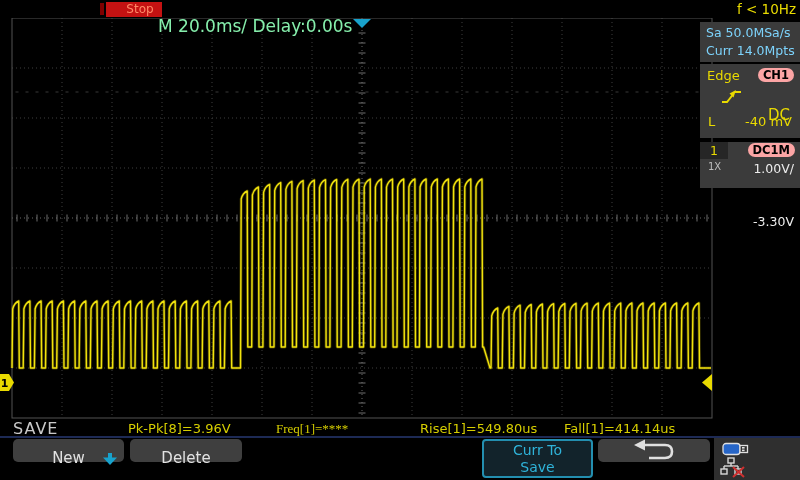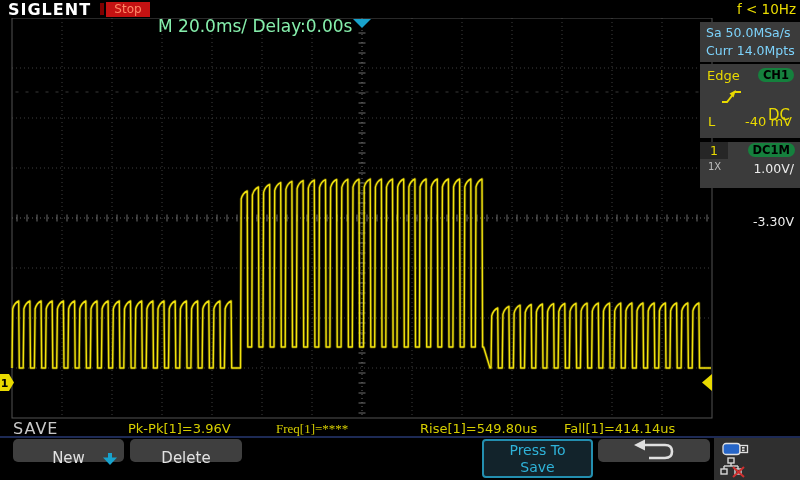--- a/index.html
+++ b/index.html
@@ -5,31 +5,31 @@
   html,body{margin:0;padding:0;background:#000;}
   body{width:800px;height:480px;position:relative;overflow:hidden;
        font-family:"DejaVu Sans","Liberation Sans",sans-serif;color:#d6d6d6;
        -webkit-font-smoothing:antialiased;}
   .abs{position:absolute;}
   
   #topbar{left:0;top:0;width:800px;height:18px;background:#000;}
   .logo{left:8px;top:0px;font-size:16px;font-weight:bold;color:#fff;letter-spacing:1px;}
   .logo-mark{left:100px;top:3px;width:4px;height:12px;background:#7e0000;}
   .stop-badge{left:106px;top:1.5px;width:44px;height:15px;background:#c41212;color:#ff8866;
-              font-size:12px;text-align:center;line-height:15px;}
+              font-size:12px;text-align:center;line-height:15px;padding-left:12px;}
   .timebase{left:158px;top:16px;font-size:17px;color:#86efac;}
   .freq-counter{right:4px;top:1px;font-size:13.5px;color:#eadc00;}
   
   .panel{left:700px;width:100px;background:#3b3b3b;}
   #panel-acq{top:22px;height:40px;}
   #panel-acq div{position:absolute;left:6px;font-size:12.5px;color:#7dd3fc;white-space:nowrap;}
   #panel-trig{top:64px;height:74px;}
   #panel-ch{top:142px;height:46px;}
   .yellow{color:#e9da00;}
-  .ybadge{background:#15803d;color:#000;font-size:11.5px;font-weight:bold;border-radius:8px;
+  .ybadge{background:#fca5a5;color:#000;font-size:11.5px;font-weight:bold;border-radius:8px;
           padding:0 5px;line-height:14px;height:14px;}
   
   .menu-title{left:13px;top:419px;font-size:16px;color:#c9c9c9;letter-spacing:1px;}
   .meas{top:421px;font-size:13px;color:#d6ce00;white-space:nowrap;}
   .blue-sep{left:0;top:436px;width:800px;height:2px;background:#1d2a55;}
   
   .btn{top:439px;height:23px;background:#3f3f3f;border-radius:5px;color:#e2e2e2;
        font-size:15px;text-align:center;line-height:39px;cursor:pointer;}
   #btn-new{left:13px;width:111px;}
   #btn-delete{left:130px;width:112px;}
@@ -251,21 +251,20 @@
     </g>
     <path d="M 12 368 L 12.0 368 L 12.7 309.0 Q 14.2 303.0 18.7 301.0 L 19.3 368 L 23.2 368 L 23.2 368 L 23.9 309.0 Q 25.4 303.0 29.9 301.0 L 30.5 368 L 34.4 368 L 34.4 368 L 35.1 309.0 Q 36.6 303.0 41.1 301.0 L 41.7 368 L 45.5 368 L 45.5 368 L 46.2 309.0 Q 47.7 303.0 52.2 301.0 L 52.8 368 L 56.7 368 L 56.7 368 L 57.4 309.0 Q 58.9 303.0 63.4 301.0 L 64.0 368 L 67.9 368 L 67.9 368 L 68.6 309.0 Q 70.1 303.0 74.6 301.0 L 75.2 368 L 79.1 368 L 79.1 368 L 79.8 309.0 Q 81.3 303.0 85.8 301.0 L 86.4 368 L 90.3 368 L 90.3 368 L 91.0 309.0 Q 92.5 303.0 97.0 301.0 L 97.6 368 L 101.4 368 L 101.4 368 L 102.1 309.0 Q 103.6 303.0 108.1 301.0 L 108.7 368 L 112.6 368 L 112.6 368 L 113.3 309.0 Q 114.8 303.0 119.3 301.0 L 119.9 368 L 123.8 368 L 123.8 368 L 124.5 309.0 Q 126.0 303.0 130.5 301.0 L 131.1 368 L 135.0 368 L 135.0 368 L 135.7 309.0 Q 137.2 303.0 141.7 301.0 L 142.3 368 L 146.2 368 L 146.2 368 L 146.9 309.0 Q 148.4 303.0 152.9 301.0 L 153.5 368 L 157.3 368 L 157.3 368 L 158.0 309.0 Q 159.5 303.0 164.0 301.0 L 164.6 368 L 168.5 368 L 168.5 368 L 169.2 309.0 Q 170.7 303.0 175.2 301.0 L 175.8 368 L 179.7 368 L 179.7 368 L 180.4 309.0 Q 181.9 303.0 186.4 301.0 L 187.0 368 L 190.9 368 L 190.9 368 L 191.6 309.0 Q 193.1 303.0 197.6 301.0 L 198.2 368 L 202.1 368 L 202.1 368 L 202.8 309.0 Q 204.3 303.0 208.8 301.0 L 209.4 368 L 213.2 368 L 213.2 368 L 213.9 309.0 Q 215.4 303.0 219.9 301.0 L 220.5 368 L 224.4 368 L 224.4 368 L 225.1 309.0 Q 226.6 303.0 231.1 301.0 L 231.7 368 L 235.6 368 L 240.5 368 L 240.5 368 L 241.2 199.0 Q 242.7 193.0 247.2 191.0 L 247.8 347 L 248.8 347 L 251.7 347 L 252.4 195.0 Q 253.9 189.0 258.4 187.0 L 259.0 347 L 260.0 347 L 262.9 347 L 263.6 192.4 Q 265.1 186.4 269.6 184.4 L 270.2 347 L 271.2 347 L 274.0 347 L 274.7 190.6 Q 276.2 184.6 280.7 182.6 L 281.3 347 L 282.3 347 L 285.2 347 L 285.9 189.4 Q 287.4 183.4 291.9 181.4 L 292.5 347 L 293.5 347 L 296.4 347 L 297.1 188.6 Q 298.6 182.6 303.1 180.6 L 303.7 347 L 304.7 347 L 307.6 347 L 308.3 188.1 Q 309.8 182.1 314.3 180.1 L 314.9 347 L 315.9 347 L 318.8 347 L 319.5 187.7 Q 321.0 181.7 325.5 179.7 L 326.1 347 L 327.1 347 L 329.9 347 L 330.6 187.5 Q 332.1 181.5 336.6 179.5 L 337.2 347 L 338.2 347 L 341.1 347 L 341.8 187.3 Q 343.3 181.3 347.8 179.3 L 348.4 347 L 349.4 347 L 352.3 347 L 353.0 187.2 Q 354.5 181.2 359.0 179.2 L 359.6 347 L 360.6 347 L 363.5 347 L 364.2 187.1 Q 365.7 181.1 370.2 179.1 L 370.8 347 L 371.8 347 L 374.7 347 L 375.4 187.1 Q 376.9 181.1 381.4 179.1 L 382.0 347 L 383.0 347 L 385.8 347 L 386.5 187.1 Q 388.0 181.1 392.5 179.1 L 393.1 347 L 394.1 347 L 397.0 347 L 397.7 187.0 Q 399.2 181.0 403.7 179.0 L 404.3 347 L 405.3 347 L 408.2 347 L 408.9 187.0 Q 410.4 181.0 414.9 179.0 L 415.5 347 L 416.5 347 L 419.4 347 L 420.1 187.0 Q 421.6 181.0 426.1 179.0 L 426.7 347 L 427.7 347 L 430.6 347 L 431.3 187.0 Q 432.8 181.0 437.3 179.0 L 437.9 347 L 438.9 347 L 441.7 347 L 442.4 187.0 Q 443.9 181.0 448.4 179.0 L 449.0 347 L 450.0 347 L 452.9 347 L 453.6 187.0 Q 455.1 181.0 459.6 179.0 L 460.2 347 L 461.2 347 L 464.1 347 L 464.8 187.0 Q 466.3 181.0 470.8 179.0 L 471.4 347 L 472.4 347 L 475.3 347 L 476.0 187.0 Q 477.5 181.0 482.0 179.0 L 482.6 347 L 483.6 347 L 490 368 L 491.0 368 L 491.7 316.0 Q 493.2 310.0 497.7 308.0 L 498.3 368 L 502.2 368 L 502.2 368 L 502.9 314.4 Q 504.4 308.4 508.9 306.4 L 509.5 368 L 513.4 368 L 513.4 368 L 514.1 313.2 Q 515.6 307.2 520.1 305.2 L 520.7 368 L 524.5 368 L 524.5 368 L 525.2 312.5 Q 526.7 306.5 531.2 304.5 L 531.8 368 L 535.7 368 L 535.7 368 L 536.4 312.0 Q 537.9 306.0 542.4 304.0 L 543.0 368 L 546.9 368 L 546.9 368 L 547.6 311.7 Q 549.1 305.7 553.6 303.7 L 554.2 368 L 558.1 368 L 558.1 368 L 558.8 311.5 Q 560.3 305.5 564.8 303.5 L 565.4 368 L 569.3 368 L 569.3 368 L 570.0 311.3 Q 571.5 305.3 576.0 303.3 L 576.6 368 L 580.4 368 L 580.4 368 L 581.1 311.2 Q 582.6 305.2 587.1 303.2 L 587.7 368 L 591.6 368 L 591.6 368 L 592.3 311.1 Q 593.8 305.1 598.3 303.1 L 598.9 368 L 602.8 368 L 602.8 368 L 603.5 311.1 Q 605.0 305.1 609.5 303.1 L 610.1 368 L 614.0 368 L 614.0 368 L 614.7 311.1 Q 616.2 305.1 620.7 303.1 L 621.3 368 L 625.2 368 L 625.2 368 L 625.9 311.0 Q 627.4 305.0 631.9 303.0 L 632.5 368 L 636.3 368 L 636.3 368 L 637.0 311.0 Q 638.5 305.0 643.0 303.0 L 643.6 368 L 647.5 368 L 647.5 368 L 648.2 311.0 Q 649.7 305.0 654.2 303.0 L 654.8 368 L 658.7 368 L 658.7 368 L 659.4 311.0 Q 660.9 305.0 665.4 303.0 L 666.0 368 L 669.9 368 L 669.9 368 L 670.6 311.0 Q 672.1 305.0 676.6 303.0 L 677.2 368 L 681.1 368 L 681.1 368 L 681.8 311.0 Q 683.3 305.0 687.8 303.0 L 688.4 368 L 692.2 368 L 692.2 368 L 692.9 311.0 Q 694.4 305.0 698.9 303.0 L 699.5 368 L 703.4 368 L 711 368" fill="none" stroke="rgba(200,180,0,0.32)" stroke-width="3" stroke-linejoin="round"></path>
     <path d="M 12 368 L 12.0 368 L 12.7 309.0 Q 14.2 303.0 18.7 301.0 L 19.3 368 L 23.2 368 L 23.2 368 L 23.9 309.0 Q 25.4 303.0 29.9 301.0 L 30.5 368 L 34.4 368 L 34.4 368 L 35.1 309.0 Q 36.6 303.0 41.1 301.0 L 41.7 368 L 45.5 368 L 45.5 368 L 46.2 309.0 Q 47.7 303.0 52.2 301.0 L 52.8 368 L 56.7 368 L 56.7 368 L 57.4 309.0 Q 58.9 303.0 63.4 301.0 L 64.0 368 L 67.9 368 L 67.9 368 L 68.6 309.0 Q 70.1 303.0 74.6 301.0 L 75.2 368 L 79.1 368 L 79.1 368 L 79.8 309.0 Q 81.3 303.0 85.8 301.0 L 86.4 368 L 90.3 368 L 90.3 368 L 91.0 309.0 Q 92.5 303.0 97.0 301.0 L 97.6 368 L 101.4 368 L 101.4 368 L 102.1 309.0 Q 103.6 303.0 108.1 301.0 L 108.7 368 L 112.6 368 L 112.6 368 L 113.3 309.0 Q 114.8 303.0 119.3 301.0 L 119.9 368 L 123.8 368 L 123.8 368 L 124.5 309.0 Q 126.0 303.0 130.5 301.0 L 131.1 368 L 135.0 368 L 135.0 368 L 135.7 309.0 Q 137.2 303.0 141.7 301.0 L 142.3 368 L 146.2 368 L 146.2 368 L 146.9 309.0 Q 148.4 303.0 152.9 301.0 L 153.5 368 L 157.3 368 L 157.3 368 L 158.0 309.0 Q 159.5 303.0 164.0 301.0 L 164.6 368 L 168.5 368 L 168.5 368 L 169.2 309.0 Q 170.7 303.0 175.2 301.0 L 175.8 368 L 179.7 368 L 179.7 368 L 180.4 309.0 Q 181.9 303.0 186.4 301.0 L 187.0 368 L 190.9 368 L 190.9 368 L 191.6 309.0 Q 193.1 303.0 197.6 301.0 L 198.2 368 L 202.1 368 L 202.1 368 L 202.8 309.0 Q 204.3 303.0 208.8 301.0 L 209.4 368 L 213.2 368 L 213.2 368 L 213.9 309.0 Q 215.4 303.0 219.9 301.0 L 220.5 368 L 224.4 368 L 224.4 368 L 225.1 309.0 Q 226.6 303.0 231.1 301.0 L 231.7 368 L 235.6 368 L 240.5 368 L 240.5 368 L 241.2 199.0 Q 242.7 193.0 247.2 191.0 L 247.8 347 L 248.8 347 L 251.7 347 L 252.4 195.0 Q 253.9 189.0 258.4 187.0 L 259.0 347 L 260.0 347 L 262.9 347 L 263.6 192.4 Q 265.1 186.4 269.6 184.4 L 270.2 347 L 271.2 347 L 274.0 347 L 274.7 190.6 Q 276.2 184.6 280.7 182.6 L 281.3 347 L 282.3 347 L 285.2 347 L 285.9 189.4 Q 287.4 183.4 291.9 181.4 L 292.5 347 L 293.5 347 L 296.4 347 L 297.1 188.6 Q 298.6 182.6 303.1 180.6 L 303.7 347 L 304.7 347 L 307.6 347 L 308.3 188.1 Q 309.8 182.1 314.3 180.1 L 314.9 347 L 315.9 347 L 318.8 347 L 319.5 187.7 Q 321.0 181.7 325.5 179.7 L 326.1 347 L 327.1 347 L 329.9 347 L 330.6 187.5 Q 332.1 181.5 336.6 179.5 L 337.2 347 L 338.2 347 L 341.1 347 L 341.8 187.3 Q 343.3 181.3 347.8 179.3 L 348.4 347 L 349.4 347 L 352.3 347 L 353.0 187.2 Q 354.5 181.2 359.0 179.2 L 359.6 347 L 360.6 347 L 363.5 347 L 364.2 187.1 Q 365.7 181.1 370.2 179.1 L 370.8 347 L 371.8 347 L 374.7 347 L 375.4 187.1 Q 376.9 181.1 381.4 179.1 L 382.0 347 L 383.0 347 L 385.8 347 L 386.5 187.1 Q 388.0 181.1 392.5 179.1 L 393.1 347 L 394.1 347 L 397.0 347 L 397.7 187.0 Q 399.2 181.0 403.7 179.0 L 404.3 347 L 405.3 347 L 408.2 347 L 408.9 187.0 Q 410.4 181.0 414.9 179.0 L 415.5 347 L 416.5 347 L 419.4 347 L 420.1 187.0 Q 421.6 181.0 426.1 179.0 L 426.7 347 L 427.7 347 L 430.6 347 L 431.3 187.0 Q 432.8 181.0 437.3 179.0 L 437.9 347 L 438.9 347 L 441.7 347 L 442.4 187.0 Q 443.9 181.0 448.4 179.0 L 449.0 347 L 450.0 347 L 452.9 347 L 453.6 187.0 Q 455.1 181.0 459.6 179.0 L 460.2 347 L 461.2 347 L 464.1 347 L 464.8 187.0 Q 466.3 181.0 470.8 179.0 L 471.4 347 L 472.4 347 L 475.3 347 L 476.0 187.0 Q 477.5 181.0 482.0 179.0 L 482.6 347 L 483.6 347 L 490 368 L 491.0 368 L 491.7 316.0 Q 493.2 310.0 497.7 308.0 L 498.3 368 L 502.2 368 L 502.2 368 L 502.9 314.4 Q 504.4 308.4 508.9 306.4 L 509.5 368 L 513.4 368 L 513.4 368 L 514.1 313.2 Q 515.6 307.2 520.1 305.2 L 520.7 368 L 524.5 368 L 524.5 368 L 525.2 312.5 Q 526.7 306.5 531.2 304.5 L 531.8 368 L 535.7 368 L 535.7 368 L 536.4 312.0 Q 537.9 306.0 542.4 304.0 L 543.0 368 L 546.9 368 L 546.9 368 L 547.6 311.7 Q 549.1 305.7 553.6 303.7 L 554.2 368 L 558.1 368 L 558.1 368 L 558.8 311.5 Q 560.3 305.5 564.8 303.5 L 565.4 368 L 569.3 368 L 569.3 368 L 570.0 311.3 Q 571.5 305.3 576.0 303.3 L 576.6 368 L 580.4 368 L 580.4 368 L 581.1 311.2 Q 582.6 305.2 587.1 303.2 L 587.7 368 L 591.6 368 L 591.6 368 L 592.3 311.1 Q 593.8 305.1 598.3 303.1 L 598.9 368 L 602.8 368 L 602.8 368 L 603.5 311.1 Q 605.0 305.1 609.5 303.1 L 610.1 368 L 614.0 368 L 614.0 368 L 614.7 311.1 Q 616.2 305.1 620.7 303.1 L 621.3 368 L 625.2 368 L 625.2 368 L 625.9 311.0 Q 627.4 305.0 631.9 303.0 L 632.5 368 L 636.3 368 L 636.3 368 L 637.0 311.0 Q 638.5 305.0 643.0 303.0 L 643.6 368 L 647.5 368 L 647.5 368 L 648.2 311.0 Q 649.7 305.0 654.2 303.0 L 654.8 368 L 658.7 368 L 658.7 368 L 659.4 311.0 Q 660.9 305.0 665.4 303.0 L 666.0 368 L 669.9 368 L 669.9 368 L 670.6 311.0 Q 672.1 305.0 676.6 303.0 L 677.2 368 L 681.1 368 L 681.1 368 L 681.8 311.0 Q 683.3 305.0 687.8 303.0 L 688.4 368 L 692.2 368 L 692.2 368 L 692.9 311.0 Q 694.4 305.0 698.9 303.0 L 699.5 368 L 703.4 368 L 711 368" fill="none" stroke="#f2e40e" stroke-width="1.4" stroke-linejoin="round"></path>
     <polygon points="353,19 371,19 362,28" fill="#18a2cc"></polygon>
     <polygon points="0,374 9,374 14,382.5 9,391 0,391" fill="#e9da00"></polygon>
     <text x="4.5" y="387" font-size="11" font-weight="bold" fill="#000" text-anchor="middle" font-family="DejaVu Sans, sans-serif">1</text>
     <polygon points="702,382.5 712,374 712,391" fill="#e9da00"></polygon>
   </svg>
 
 <div id="topbar" class="abs">
-  <div class="abs logo">SIGLENT</div>
   <div class="abs logo-mark"></div>
   <div class="abs stop-badge">Stop</div>
   <div class="abs timebase">M 20.0ms/ Delay:0.00s</div>
 </div>
 <div class="abs freq-counter">f &lt; 10Hz</div>
 
 <div id="panel-acq" class="abs panel">
   <div style="top:3px;">Sa 50.0MSa/s</div>
   <div style="top:21px;">Curr 14.0Mpts</div>
 </div>
@@ -286,38 +285,38 @@
 <div id="panel-ch" class="abs panel">
   <div class="abs" style="left:0;top:0;width:28px;height:17px;background:#262626;color:#e9da00;
        font-size:12.5px;text-align:center;line-height:17px;">1</div>
   <div class="abs ybadge" style="right:5px;top:1px;">DC1M</div>
   <div class="abs" style="left:8px;top:19px;font-size:10px;color:#bdbdbd;">1X</div>
   <div class="abs" style="right:6px;top:19px;font-size:12.5px;color:#ececec;">1.00V/</div>
   <div class="abs" style="right:6px;top:32px;font-size:12.5px;color:#ececec;margin-top:40px;">-3.30V</div>
 </div>
 
 <div class="abs menu-title">SAVE</div>
-<div class="abs meas" style="left:128px;">Pk-Pk[1]=3.96V</div>
+<div class="abs meas" style="left:128px;">Pk-Pk[8]=3.96V</div>
 <div class="abs meas" style="left:276px;font-family:Liberation Serif, serif;">Freq[1]=****</div>
 <div class="abs meas" style="left:420px;">Rise[1]=549.80us</div>
 <div class="abs meas" style="left:564px;">Fall[1]=414.14us</div>
 <div class="abs blue-sep"></div>
 
 <div id="btn-new" class="abs btn">
   <span>New</span>
   <svg class="abs" style="right:7px;top:14px;" width="14" height="12" viewBox="0 0 14 12">
     <rect x="5" y="0" width="4" height="5" fill="#18a2cc"></rect>
     <polygon points="0,4.5 14,4.5 7,12" fill="#18a2cc"></polygon>
   </svg>
 </div>
 <div id="btn-delete" class="abs btn">
   <span>Delete</span>
 </div>
 <div id="btn-save" class="abs btn">
-  <span>Press To</span>
+  <span>Curr To</span>
   <span>Save</span>
 </div>
 <div id="btn-back" class="abs btn">
   <svg width="44" height="26" viewBox="0 0 44 26">
     <path d="M 11 7 H 33 Q 40 7 40 13.5 Q 40 20 33 20 H 17" fill="none" stroke="#e0e0e0" stroke-width="2.6"></path>
     <polygon points="13,1.5 13,12.5 2,7" fill="#e0e0e0"></polygon>
   </svg>
 </div>
 <div id="status-panel" class="abs">
   <svg class="abs" style="left:8px;top:4px;" width="28" height="14" viewBox="0 0 28 14">

